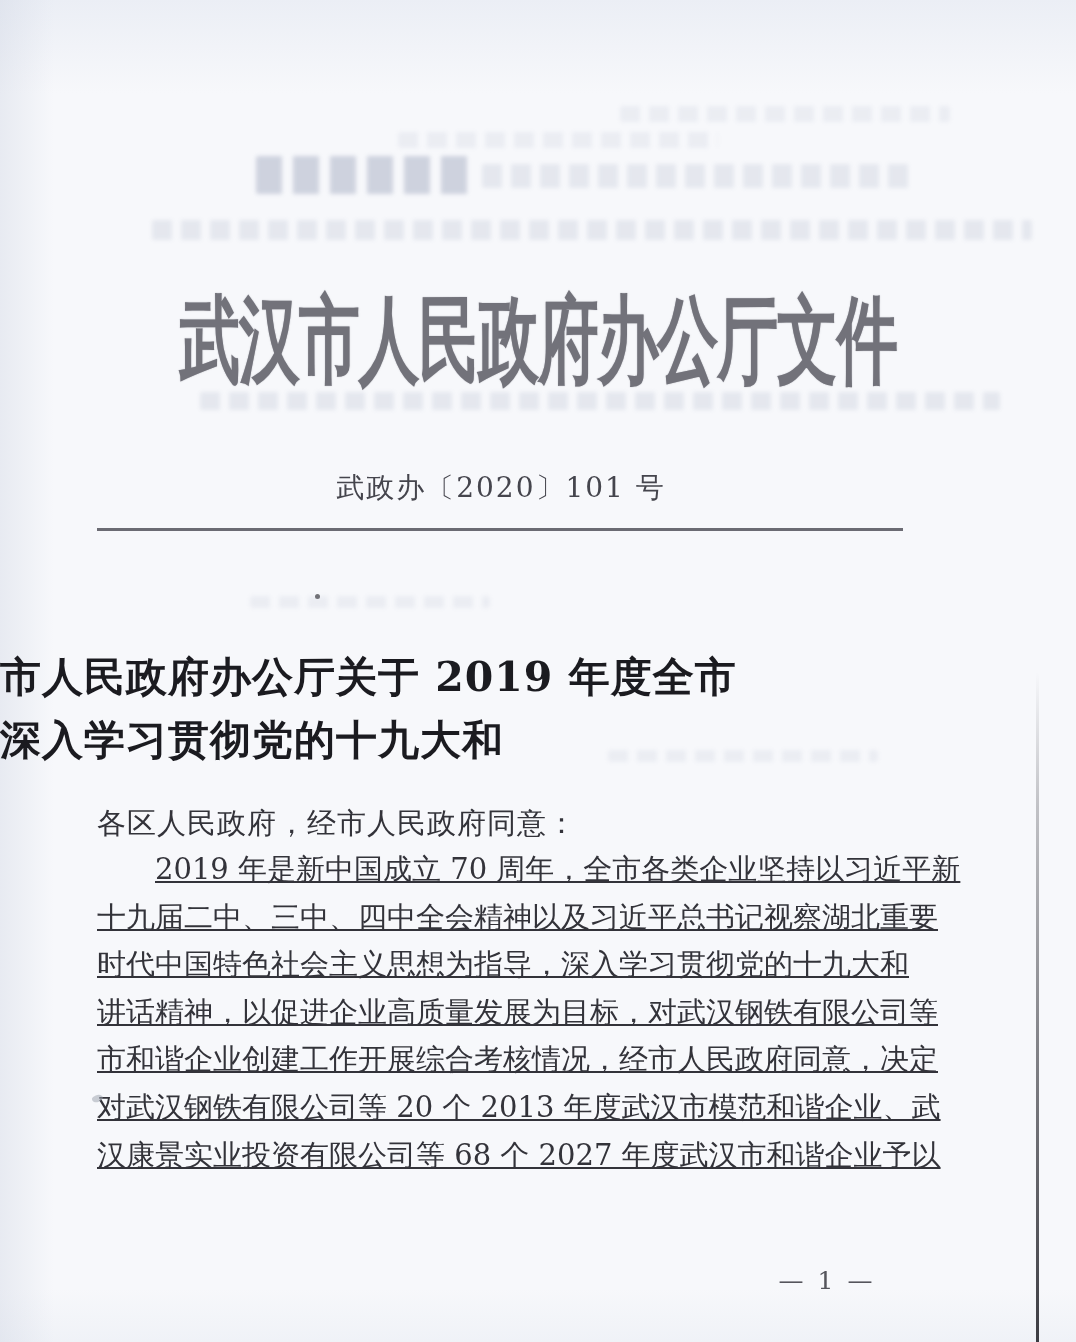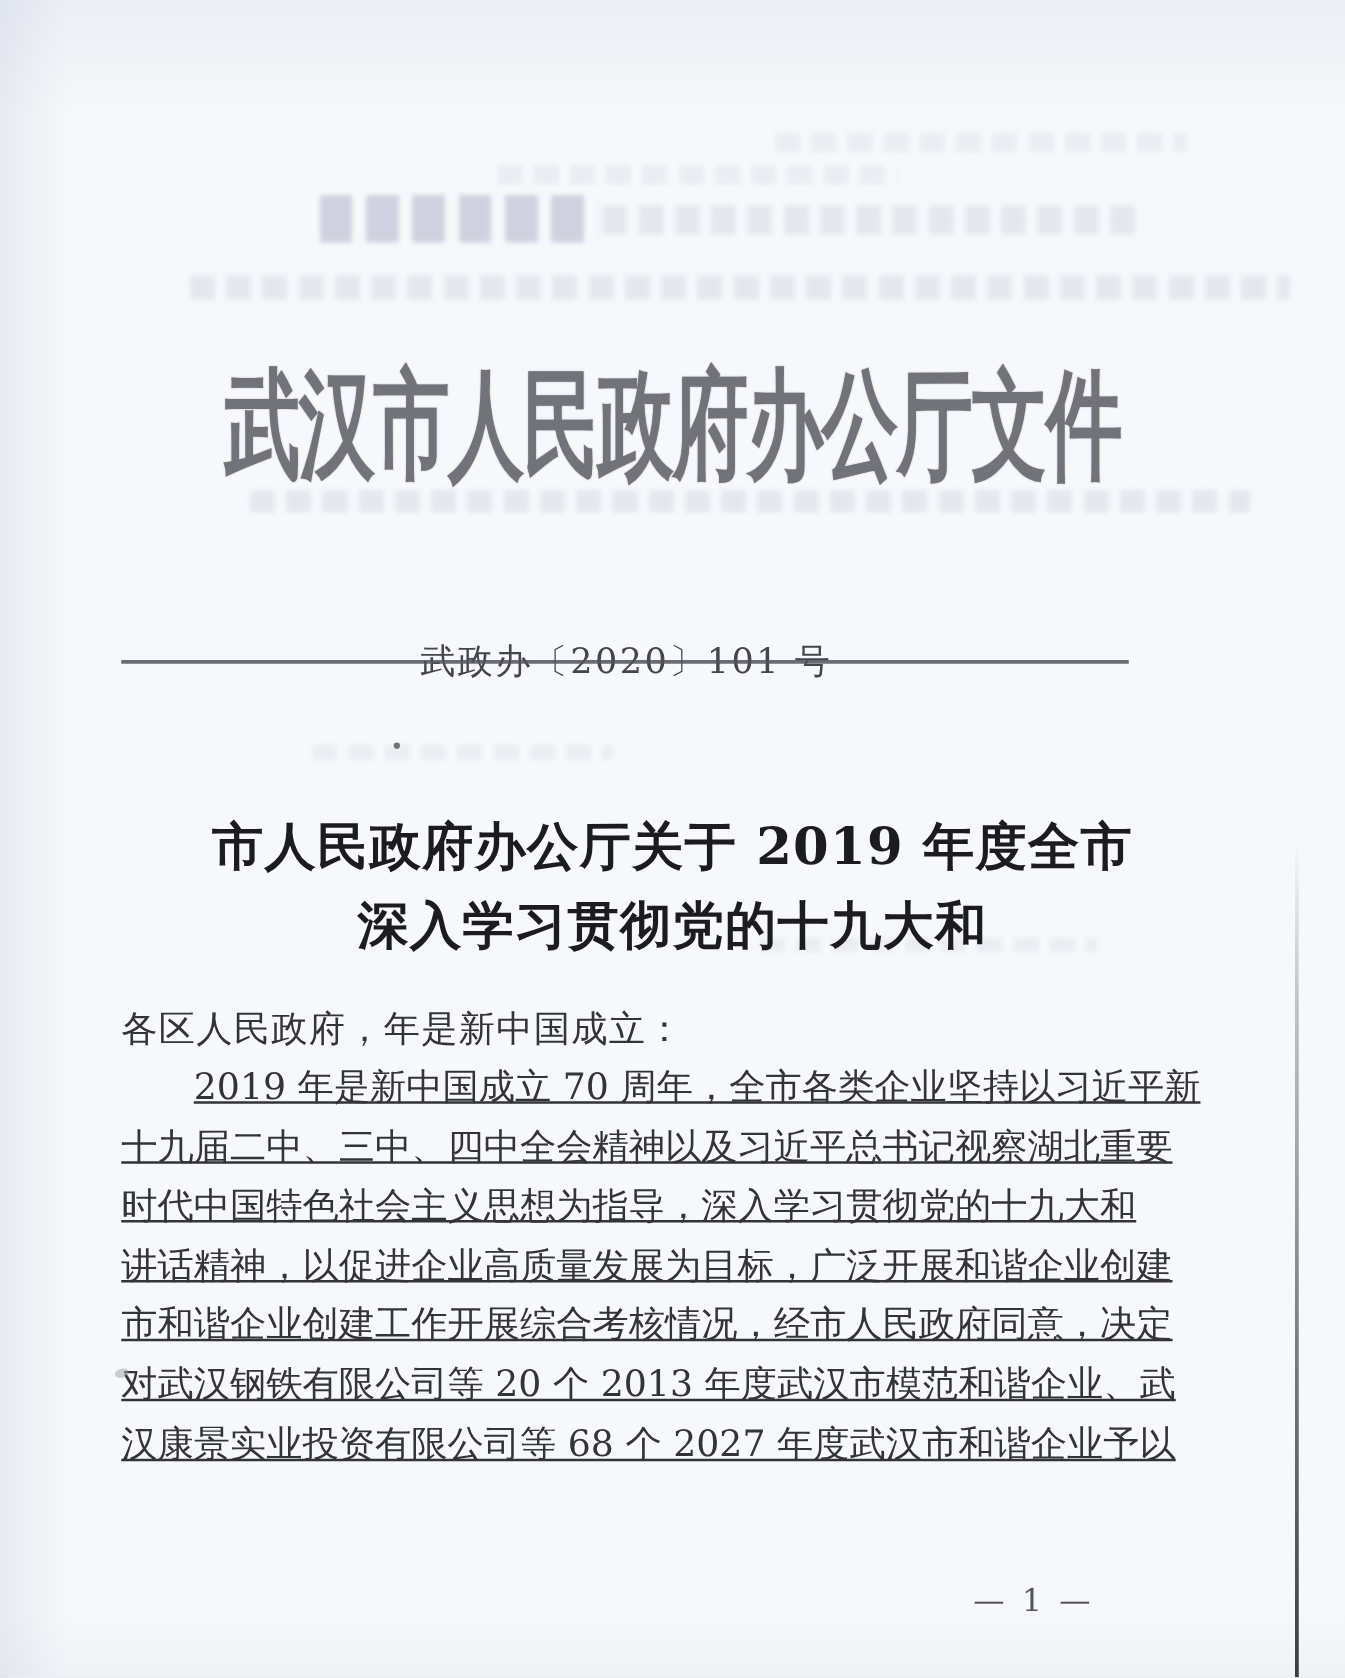--- a/index.html
+++ b/index.html
@@ -55,21 +55,21 @@
     transform: scale(0.98, 1.54);
     transform-origin: top center;
     text-shadow: 0 0 1px rgba(110,110,120,0.6);
   }
 
   
   .doc-number {
     position: absolute;
     left: 97px;
     width: 808px;
-    top: 510px;
+    top: 469px;
     text-align: center;
     font-size: 28px;
     letter-spacing: 2px;
     color: #45454d;
   }
 
   
   .rule {
     position: absolute;
     left: 97px;
@@ -78,21 +78,21 @@
     height: 3px;
     background: #52525a;
     opacity: 0.85;
   }
 
   
   .doc-title {
     position: absolute;
     left: 0; right: 0;
     top: 646px;
-    text-align: center;
+    text-align: left;
     font-weight: bold;
     color: #1b1b20;
     font-size: 41px;
     line-height: 63px;
     letter-spacing: 1px;
   }
 
   
   .salutation {
     position: absolute;
@@ -188,27 +188,27 @@
 
   <div class="doc-number">武政办〔2020〕101 号</div>
 
   <div class="rule"></div>
 
   <div class="doc-title">
     <div>市人民政府办公厅关于 2019 年度全市</div>
     <div>深入学习贯彻党的十九大和</div>
   </div>
 
-  <div class="salutation">各区人民政府，年是新中国成立：</div>
+  <div class="salutation">各区人民政府，经市人民政府同意：</div>
 
   <div class="body-block">
     <div class="bline indent">2019 年是新中国成立 70 周年，全市各类企业坚持以习近平新</div>
     <div class="bline">十九届二中、三中、四中全会精神以及习近平总书记视察湖北重要</div>
     <div class="bline">时代中国特色社会主义思想为指导，深入学习贯彻党的十九大和</div>
-    <div class="bline">讲话精神，以促进企业高质量发展为目标，广泛开展和谐企业创建</div>
+    <div class="bline">讲话精神，以促进企业高质量发展为目标，对武汉钢铁有限公司等</div>
     <div class="bline">市和谐企业创建工作开展综合考核情况，经市人民政府同意，决定</div>
     <div class="bline">对武汉钢铁有限公司等 20 个 2013 年度武汉市模范和谐企业、武</div>
     <div class="bline">汉康景实业投资有限公司等 68 个 2027 年度武汉市和谐企业予以</div>
   </div>
 
   <div class="page-number">— 1 —</div>
 
   <div class="scan-edge-line"></div>
   <div class="speck-dot"></div>
   <div class="speck-smudge"></div>

